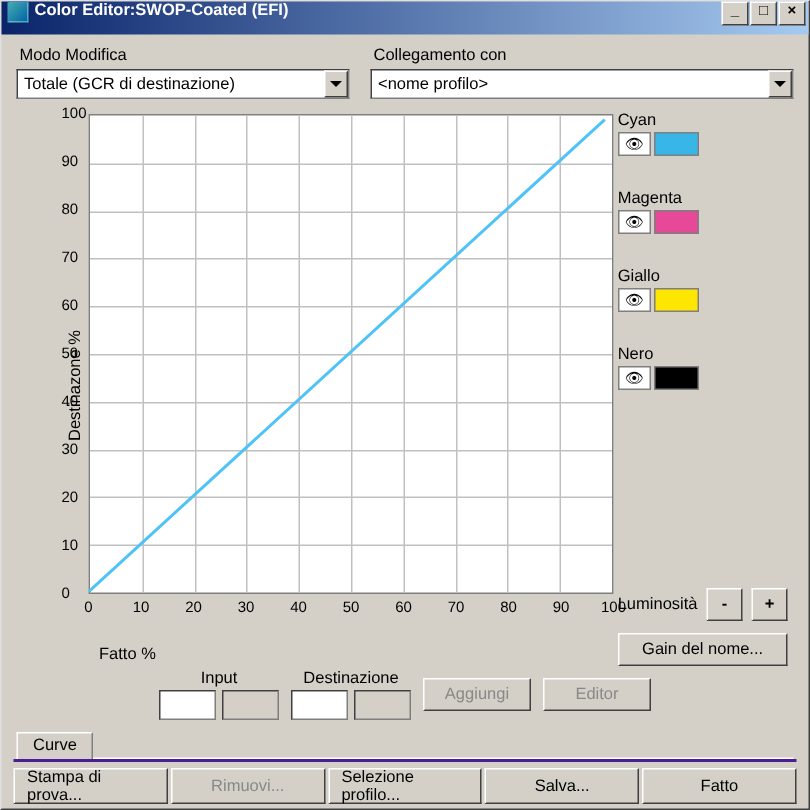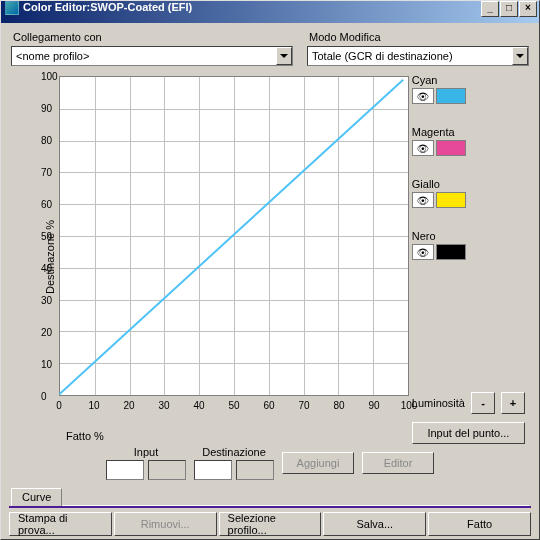--- a/index.html
+++ b/index.html
@@ -231,33 +231,33 @@
     <div class="tb-btns">
       <div class="tb-btn">_</div>
       <div class="tb-btn">□</div>
       <div class="tb-btn">×</div>
     </div>
   </div>
 
   <div class="content">
 
     <div class="toprow">
+      <div class="field-col" style="max-width:222px;">
+        <div class="field-label">Modo Modifica</div>
+        <div class="dropdown">
+          <span class="dd-text">Totale (GCR di destinazione)</span>
+          <div class="dd-btn">
+              <div class="dd-arrow"></div>
+            </div>
+        </div>
+      </div>
       <div class="field-col">
         <div class="field-label">Collegamento con</div>
         <div class="dropdown">
           <span class="dd-text">&lt;nome profilo&gt;</span>
-          <div class="dd-btn">
-              <div class="dd-arrow"></div>
-            </div>
-        </div>
-      </div>
-      <div class="field-col" style="max-width:222px;">
-        <div class="field-label">Modo Modifica</div>
-        <div class="dropdown">
-          <span class="dd-text">Totale (GCR di destinazione)</span>
           <div class="dd-btn">
               <div class="dd-arrow"></div>
             </div>
         </div>
       </div>
     </div>
 
     <div class="mainrow">
       <div class="graph-section">
         <div class="ylabel">Destinazone %</div>
@@ -339,21 +339,21 @@
             <div class="eye">👁</div>
             <div class="swatch" style="background:#000000"></div>
           </div>
         </div>
 
         <div class="lumi-row">
           <span>Luminosità</span>
           <div class="btn small">-</div>
           <div class="btn small">+</div>
         </div>
-        <div class="btn wide">Input del punto...</div>
+        <div class="btn wide">Gain del nome...</div>
       </div>
     </div>
 
     <div class="inputs-row">
       <div class="igrp">
         <div>Input</div>
         <div class="iline">
           <div class="ifield"></div>
           <div class="ifield ro"></div>
         </div>

